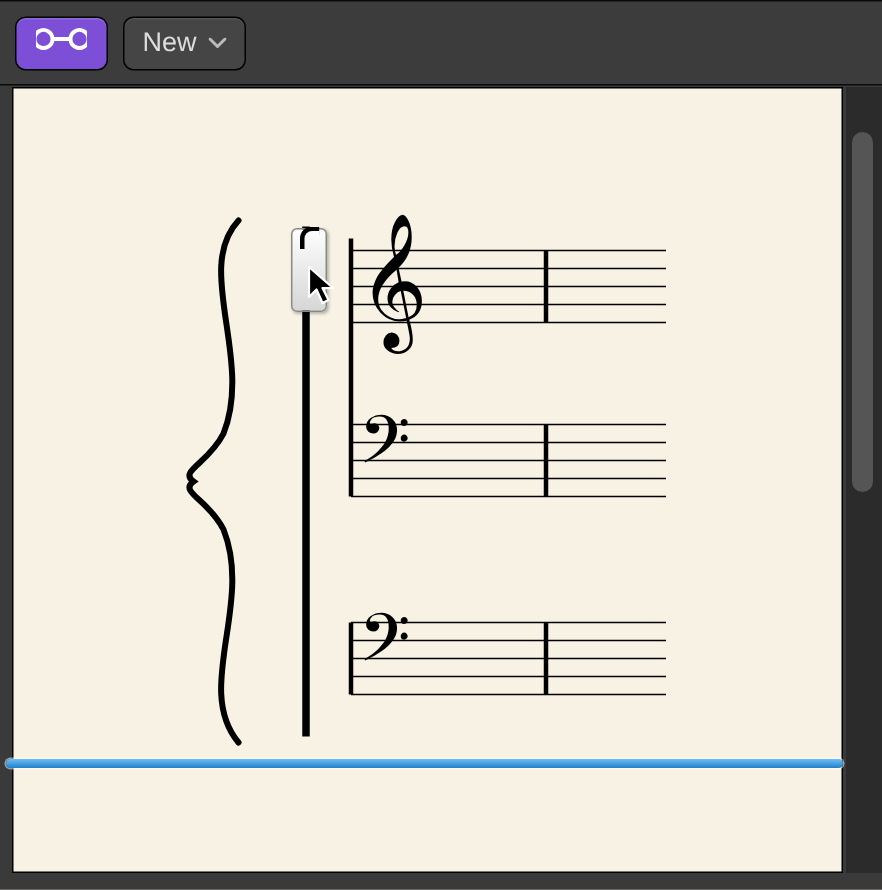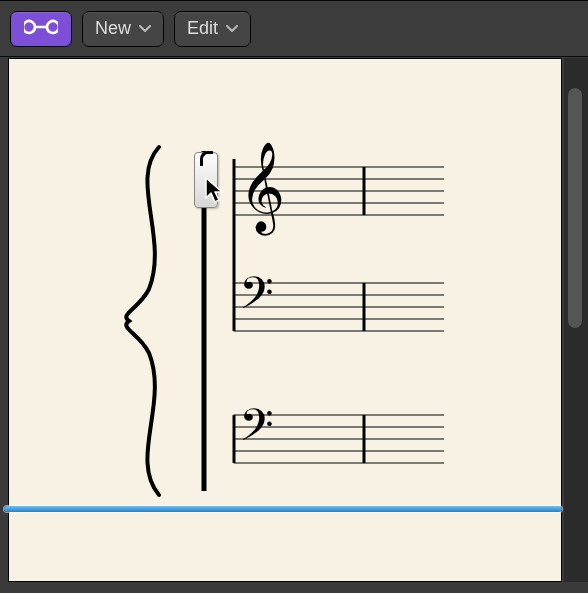--- a/index.html
+++ b/index.html
@@ -169,28 +169,20 @@
 
     <div class="menu-btn">
       <span>New</span>
       <span class="chevron">
         <svg width="12" height="8" viewBox="0 0 12 8">
             <path d="M1 1 L6 6 L11 1" fill="none" stroke="#bbb" stroke-width="2" stroke-linecap="round" stroke-linejoin="round"></path>
           </svg>
       </span>
     </div>
 
-    <div class="menu-btn">
-      <span>Edit</span>
-      <span class="chevron">
-        <svg width="12" height="8" viewBox="0 0 12 8">
-            <path d="M1 1 L6 6 L11 1" fill="none" stroke="#bbb" stroke-width="2" stroke-linecap="round" stroke-linejoin="round"></path>
-          </svg>
-      </span>
-    </div>
   </div>
 
   <div class="paper">
     <svg class="score" viewBox="0 0 552 522">
       <g stroke="#000" fill="#000">
 
         <path d="
           M150 88
           C120 120 160 180 140 230
           C130 250 110 255 120 262

